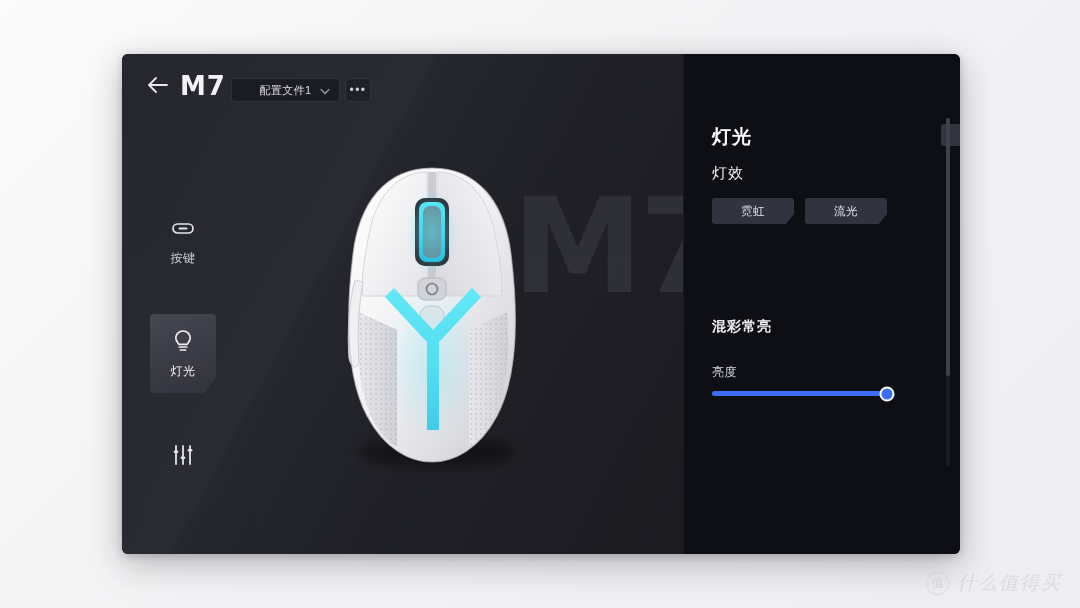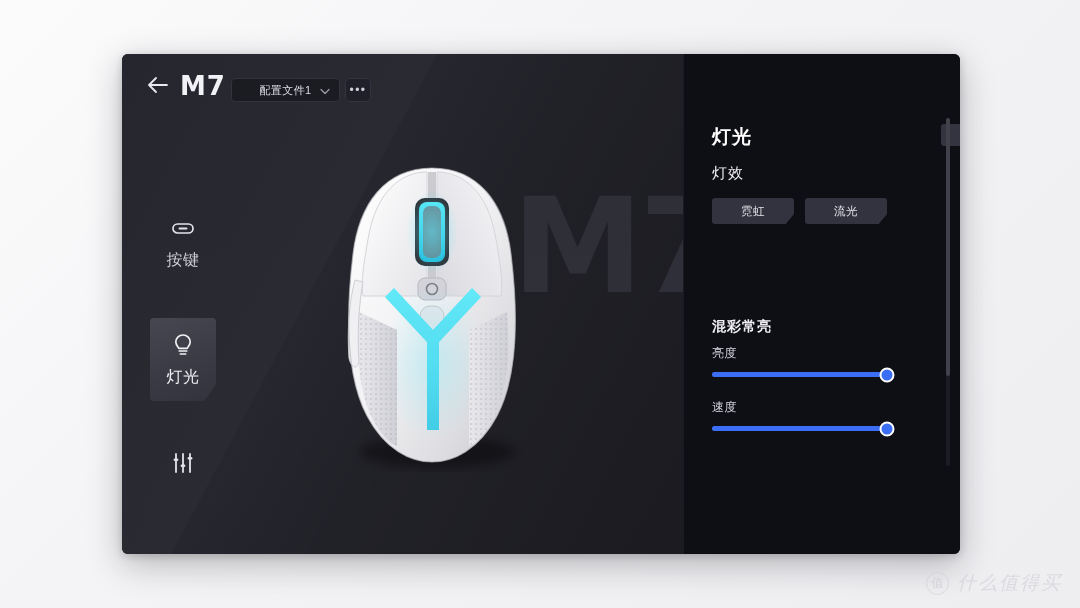--- a/index.html
+++ b/index.html
@@ -77,21 +77,21 @@
   }
 
   
   .sidebar { position:absolute; left:0; top:150px; width:122px; z-index:6; }
   .nav-item {
     position:relative; width:74px; margin:0 auto 38px auto;
     padding:11px 0 9px 0;
     display:flex; flex-direction:column; align-items:center; gap:9px;
     cursor:pointer;
   }
-  .nav-item .nav-label { font-size:16px; color:#cfcfd7; letter-spacing:.5px; }
+  .nav-item .nav-label { font-size:12px; color:#cfcfd7; letter-spacing:.5px; }
   .nav-item .nav-ico { width:26px; height:26px; display:block; color:#e3e3ea; }
   .nav-item.selected {
     background:linear-gradient(160deg,#474751 0%, #3b3b45 55%, #33333d 100%);
     border-radius:4px;
     -webkit-clip-path: polygon(0 0, 100% 0, 100% 80%, 82% 100%, 0 100%);
     clip-path: polygon(0 0, 100% 0, 100% 80%, 82% 100%, 0 100%);
     width:66px; padding:14px 0 13px 0;
   }
   .nav-item.selected .nav-label { color:#f0f0f4; }
 
@@ -351,37 +351,29 @@
             <span>霓虹</span>
           </div>
           <div class="eff-btn">
             <span>流光</span>
           </div>
         </div>
       </div>
 
       <div class="sec-title">混彩常亮</div>
 
-      <div class="slider-block" style="top:289px">
+      <div class="slider-block" style="top:308px">
         <span class="sl-label">亮度</span>
         
         <div class="track">
           <div class="fill" id="fill-0" style="width: 100%; background: rgb(59, 110, 245);"></div>
           <div class="knob2" id="knob-0" style="left: 100%; background: rgb(59, 110, 245);"></div>
         </div>
       </div>
 
-      <div class="slider-block" style="top:343px">
-        <span class="sl-label">速度</span>
-        
-        <div class="track">
-          <div class="fill" id="fill-1" style="width: 100%; background: rgb(59, 110, 245);"></div>
-          <div class="knob2" id="knob-1" style="left: 100%; background: rgb(59, 110, 245);"></div>
-        </div>
-      </div>
 
       <div class="scrollbar">
         <div class="thumb" id="scroll-thumb" style="height: 74%;"></div>
       </div>
     </div>
   </div>
 
   <div class="wm">
     <div class="wm-circle">值</div>
     <div class="wm-text">什么值得买</div>

